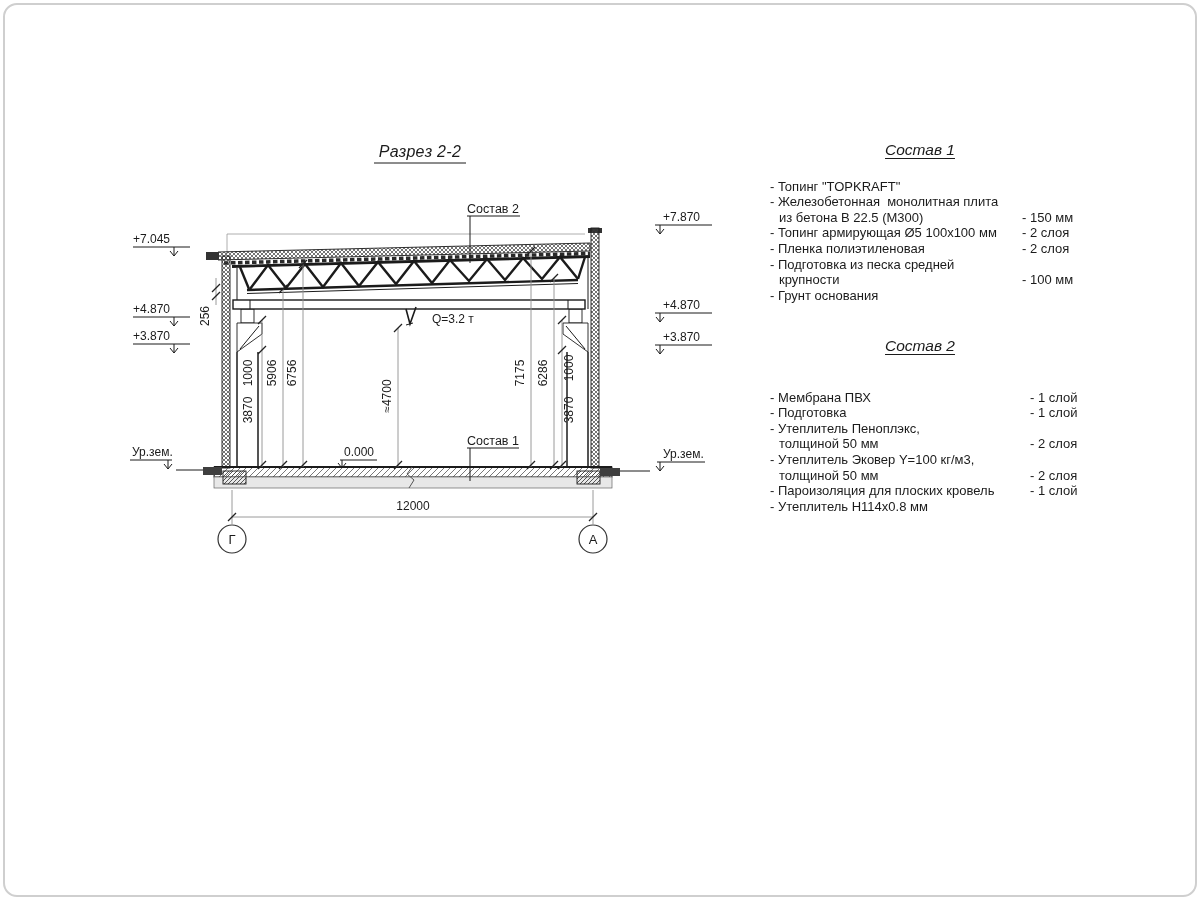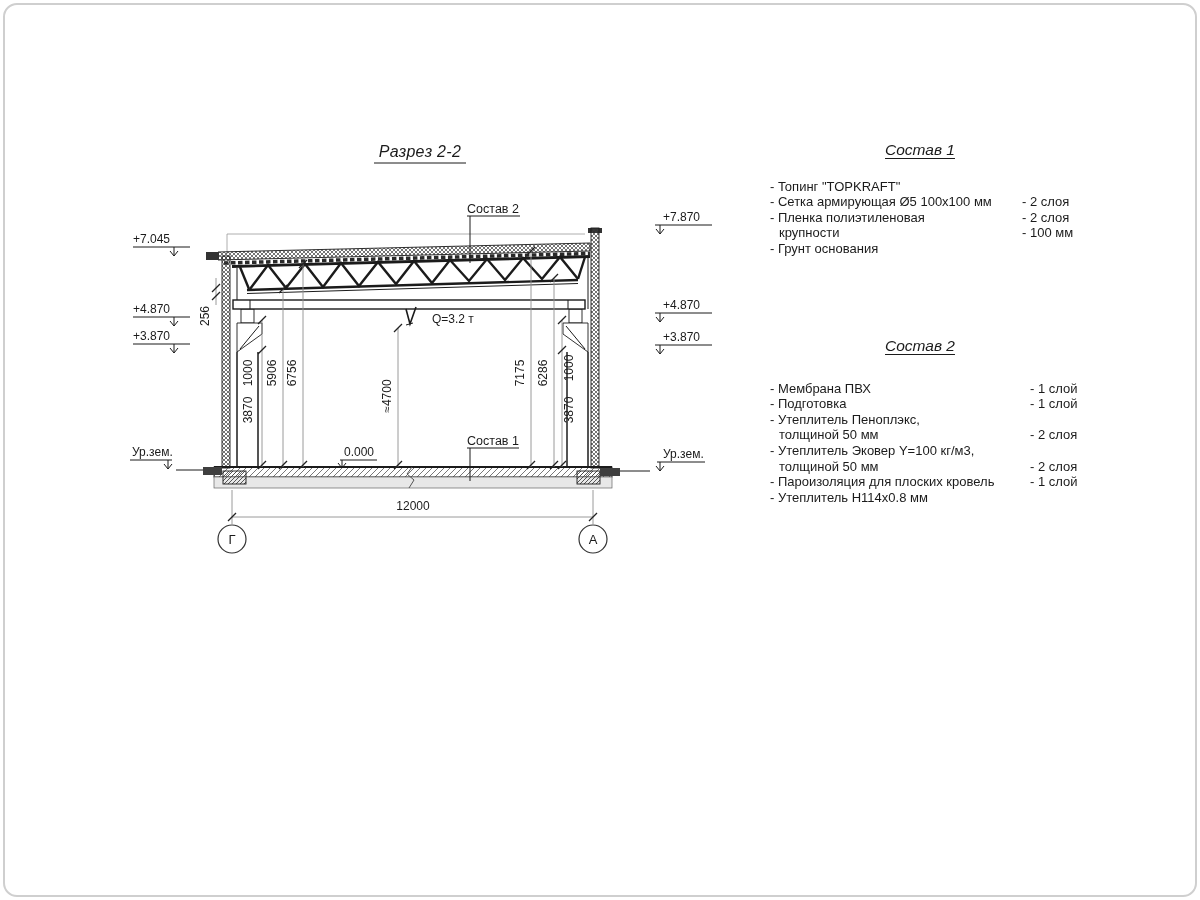--- a/index.html
+++ b/index.html
@@ -27,21 +27,21 @@
   .comp h3{margin:0;text-align:center;font-size:15.5px;font-style:italic;font-weight:normal;
            text-decoration:underline;text-underline-offset:3px;}
   .rows{margin-top:0;}
   .row{position:relative;white-space:pre;height:15.6px;}
   .row .t{white-space:pre;}
   .row .v{position:absolute;top:0;white-space:pre;}
   #comp1{top:142px}
   #comp1 .rows{margin-top:21px}
   #comp1 .v{left:252px}
   #comp2{top:338px}
-  #comp2 .rows{margin-top:27px}
+  #comp2 .rows{margin-top:36px}
   #comp2 .v{left:260px}
   .cont{padding-left:9px}
 </style>
 </head>
 <body>
 
 <div class="frame"></div>
 
 <svg id="dwg" width="720" height="560" viewBox="0 0 720 560">
   <defs>
@@ -245,22 +245,25 @@
     <line x1="660" y1="462" x2="660" y2="471" class="s1"></line>
       <line x1="656" y1="466" x2="660" y2="471" class="s1"></line>
       <line x1="664" y1="466" x2="660" y2="471" class="s1"></line>
   </g>
 </svg>
 
 <div class="comp" id="comp1">
   <h3>Состав 1</h3>
   <div class="rows">
     <div class="row"><span class="t">- Топинг "TOPKRAFT"</span></div>
-    <div class="row"><span class="t">- Сетка армирующая Ø5 100x100 мм</span><span class="v">- 2 слоя</span></div>
+    <div class="row"><span class="t">- Железобетонная  монолитная плита</span></div>
+    <div class="row cont"><span class="t">из бетона В 22.5 (М300)</span><span class="v">- 150 мм</span></div>
+    <div class="row"><span class="t">- Топинг армирующая Ø5 100x100 мм</span><span class="v">- 2 слоя</span></div>
     <div class="row"><span class="t">- Пленка полиэтиленовая</span><span class="v">- 2 слоя</span></div>
+    <div class="row"><span class="t">- Подготовка из песка средней</span></div>
     <div class="row cont"><span class="t">крупности</span><span class="v">- 100 мм</span></div>
     <div class="row"><span class="t">- Грунт основания</span></div>
   </div>
 </div>
 
 <div class="comp" id="comp2">
   <h3>Состав 2</h3>
   <div class="rows">
     <div class="row"><span class="t">- Мембрана ПВХ</span><span class="v">- 1 слой</span></div>
     <div class="row"><span class="t">- Подготовка</span><span class="v">- 1 слой</span></div>

